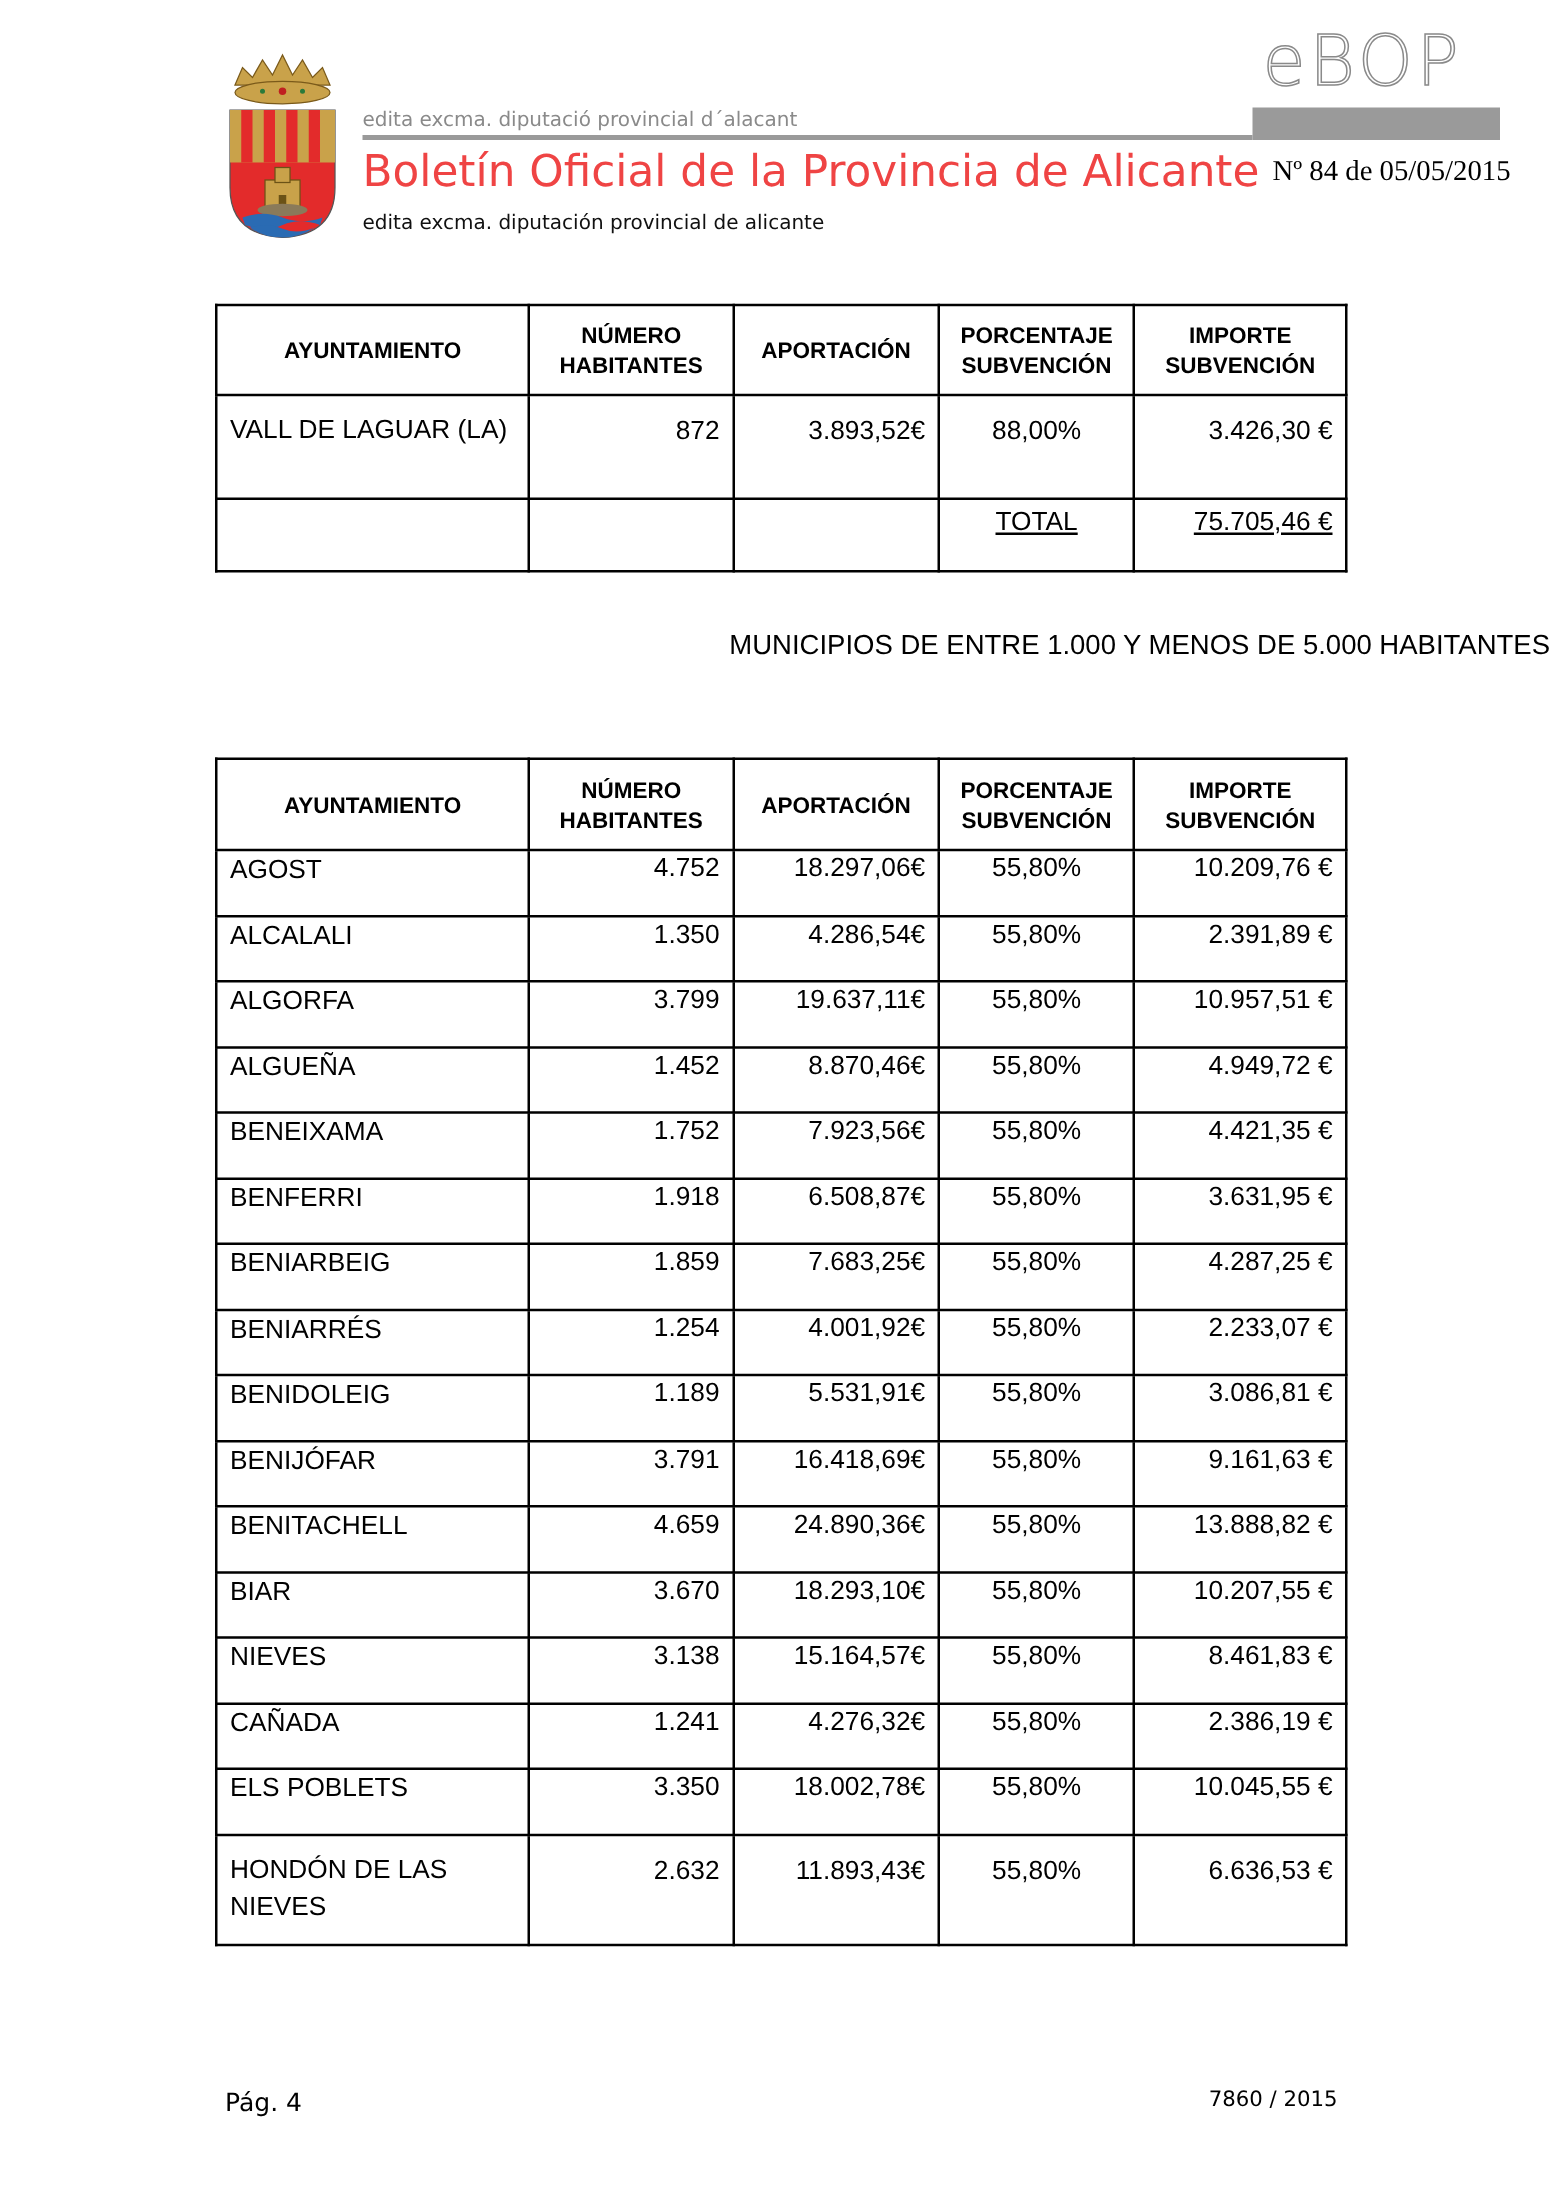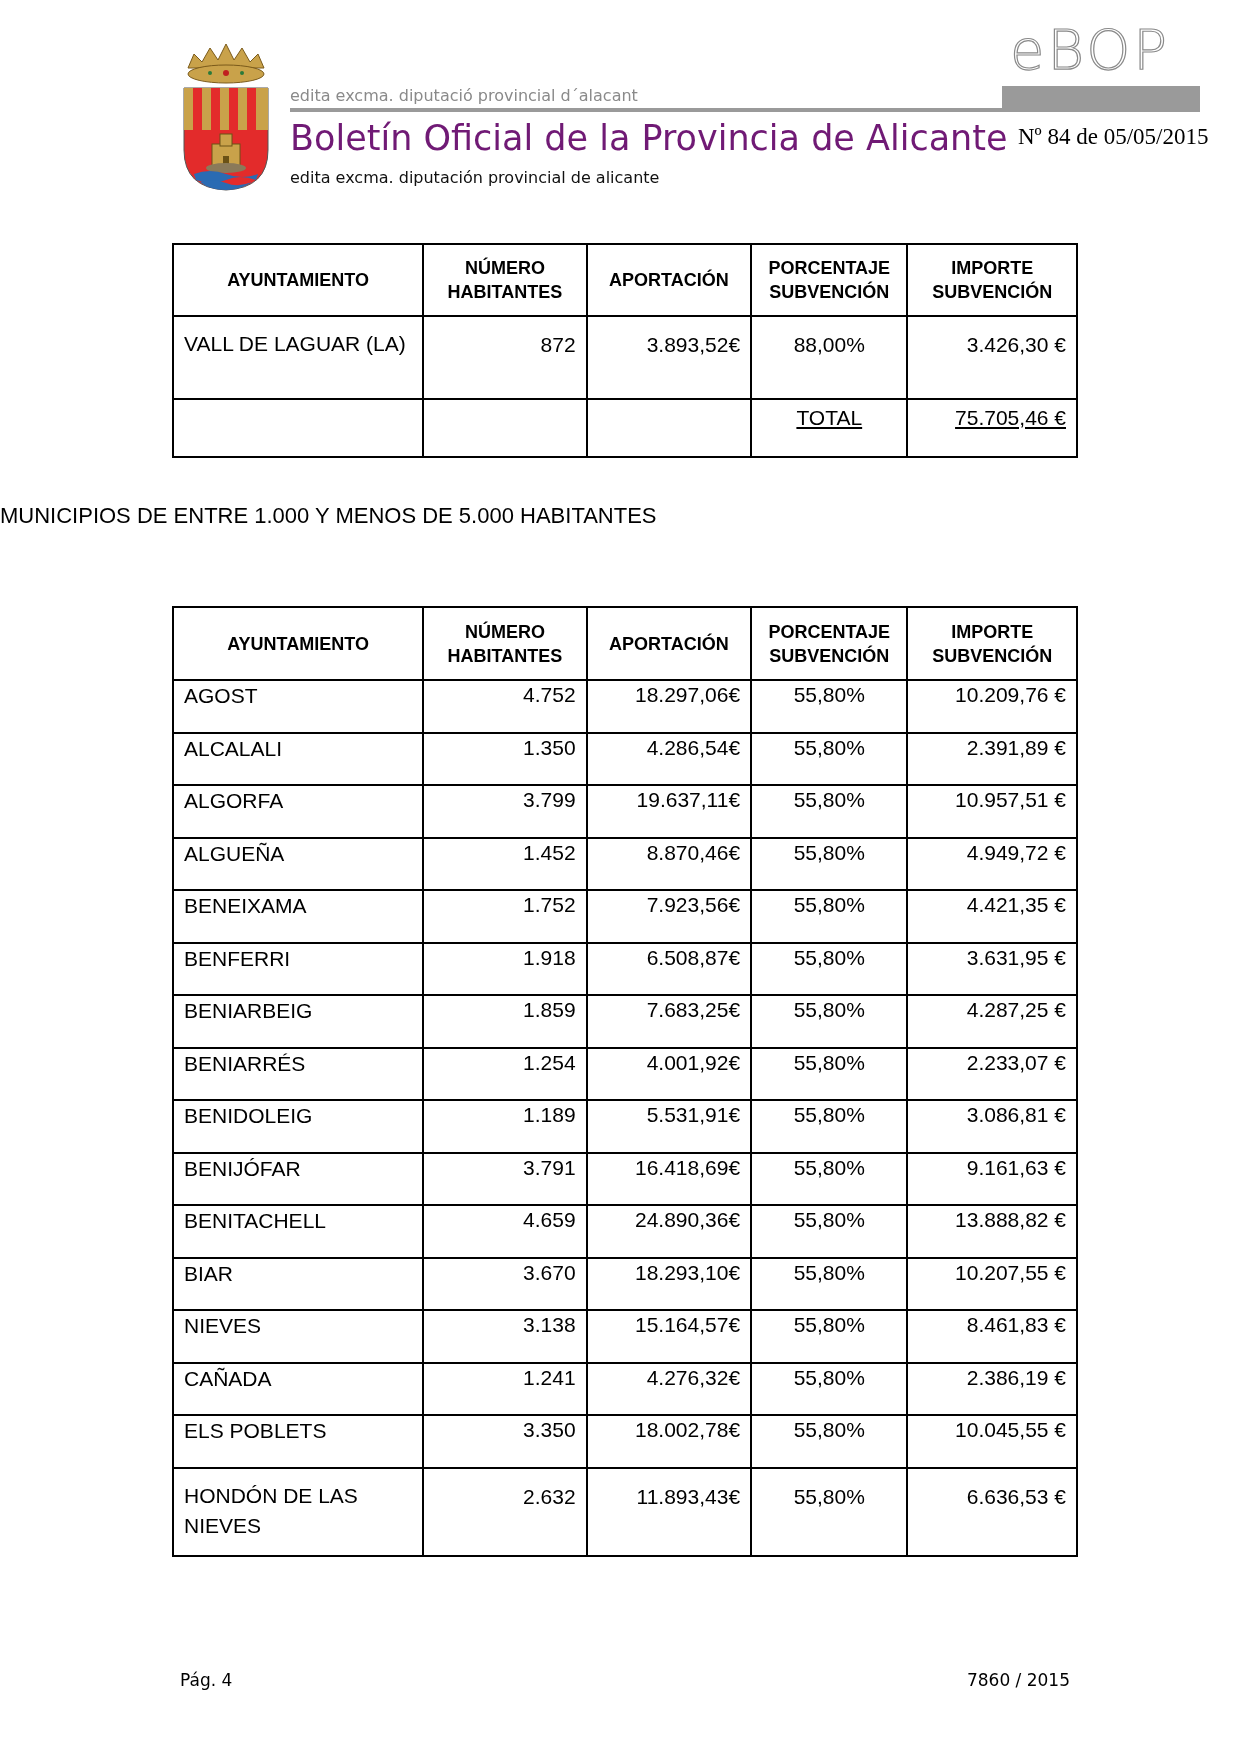--- a/index.html
+++ b/index.html
@@ -4,52 +4,52 @@
 <style>
   html, body { margin:0; padding:0; background:#ffffff; }
   body { width:1240px; height:1754px; position:relative; overflow:hidden; font-family:"Liberation Sans", sans-serif; color:#000; }
 
   .header { position:absolute; left:0; top:0; width:1240px; height:200px; }
   .crest { position:absolute; left:180px; top:40px; width:92px; height:152px; }
   .title-ca { position:absolute; left:290px; top:32px; font-family:"DejaVu Sans", sans-serif; font-size:36px; color:#8a8a8a; letter-spacing:1.5px; white-space:nowrap; font-weight:300; }
   .sub-ca { position:absolute; left:290px; top:86px; font-family:"DejaVu Sans", sans-serif; font-size:16px; color:#8a8a8a; white-space:nowrap; }
   .rule-thin { position:absolute; left:290px; top:108px; width:712px; height:4px; background:#9a9a9a; }
   .rule-thick { position:absolute; left:1002px; top:86px; width:198px; height:26px; background:#9a9a9a; }
-  .title-es { position:absolute; left:290px; top:118px; font-family:"DejaVu Sans", sans-serif; font-size:35px; color:#701a75; white-space:nowrap; }
+  .title-es { position:absolute; left:290px; top:118px; font-family:"DejaVu Sans", sans-serif; font-size:35px; color:#ef4444; white-space:nowrap; }
   .sub-es { position:absolute; left:290px; top:168px; font-family:"DejaVu Sans", sans-serif; font-size:16px; color:#111; white-space:nowrap; }
   .ebop { position:absolute; left:1010px; top:22px; font-family:"DejaVu Sans", sans-serif; font-size:56px; color:#fff; -webkit-text-stroke:1.2px #8a8a8a; letter-spacing:3px; line-height:1; font-weight:300; }
   .bop-num { position:absolute; left:1018px; top:124px; font-family:"Liberation Serif", serif; font-size:23px; color:#000; white-space:nowrap; }
 
   table.grid { position:absolute; left:172px; border-collapse:collapse; table-layout:fixed; width:906px; }
   table.grid td, table.grid th { border:2px solid #000; padding:0 10px; font-size:21px; vertical-align:top; }
   table.grid th { font-weight:bold; font-size:18px; text-align:center; vertical-align:middle; line-height:24px; padding:0 4px; }
   table.grid td.name { text-align:left; line-height:30px; padding-top:12px; }
   table.grid td.num { text-align:right; padding-top:8px; }
   table.grid td.pct { text-align:center; padding-top:8px; }
   .c1 { width:248px; } .c2 { width:162px; } .c3 { width:163px; } .c4 { width:155px; } .c5 { width:168px; }
 
   #t1 { top:243px; }
   #t1 tr.head { height:72px; }
   #t1 tr.r1 { height:83px; }
   #t1 tr.r1 td.num, #t1 tr.r1 td.pct { padding-top:16px; }
   #t1 tr.r1 td.name { text-align:justify; text-align-last:left; }
   #t1 tr.tot { height:58px;text-decoration:underline; }
   #t1 tr.tot td { padding-top:6px; }
 
-  .section-title { position:absolute; left:0; width:1240px; top:503px; text-align:left; font-size:22px; }
+  .section-title { position:absolute; left:0; width:1240px; top:503px; text-align:right; font-size:22px; }
 
   #t2 { top:606px; }
   #t2 tr.head { height:73px; }
   #t2 tr.row { height:52.5px; }
   #t2 tr.row td { padding-top:2px; }
   #t2 tr.row td.name { padding-top:0px; }
   #t2 tr.tall { height:88px; }
   #t2 tr.tall td.num, #t2 tr.tall td.pct { padding-top:16px; }
 
-  .footer-left { position:absolute; left:180px; top:1670px; font-family:"DejaVu Sans", sans-serif; font-size:17px; }
+  .footer-left { position:absolute; left:180px; top:1670px; font-family:"DejaVu Sans", sans-serif; font-size:20px; }
   .footer-right { position:absolute; right:170px; top:1670px; font-family:"DejaVu Sans", sans-serif; font-size:17px; }
 </style>
 </head>
 <body>
 
 <div class="header">
   <svg class="crest" viewBox="0 0 92 152">
 
     <path d="M8 28 L14 14 L22 22 L30 8 L38 20 L46 4 L54 20 L62 8 L70 22 L78 14 L84 28 Z" fill="#c9a24a" stroke="#7a5a1a" stroke-width="1"></path>
     <ellipse cx="46" cy="34" rx="38" ry="9" fill="#c9a24a" stroke="#7a5a1a" stroke-width="1"></ellipse>

